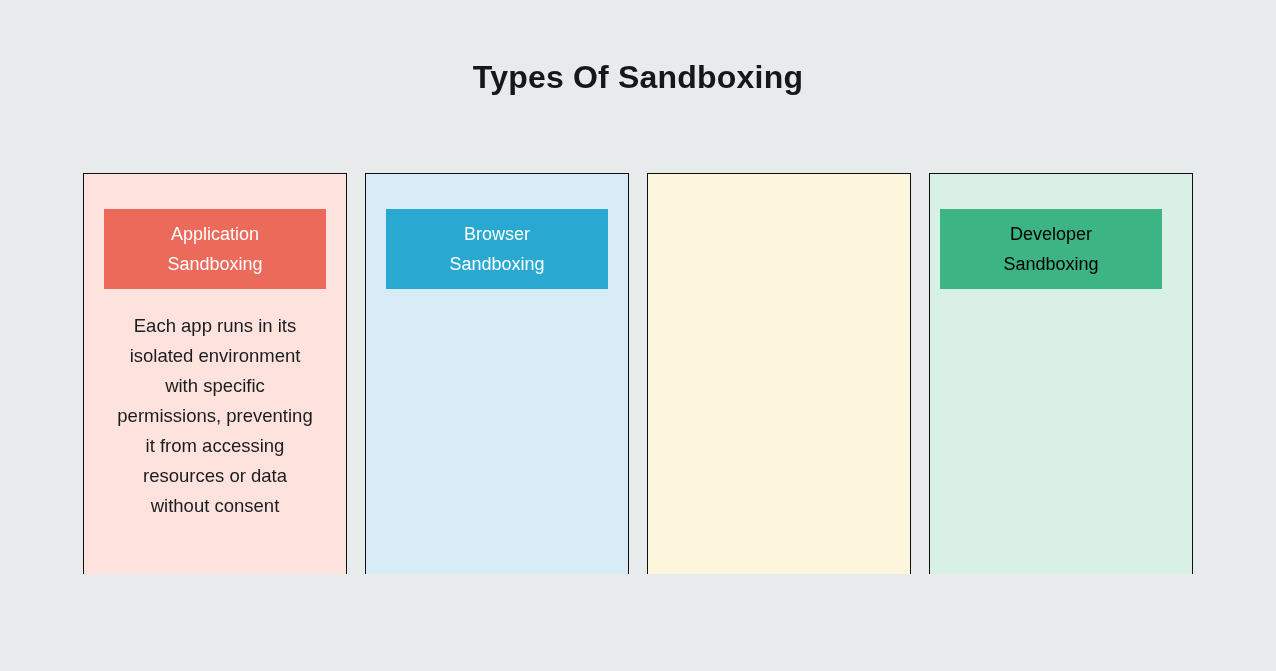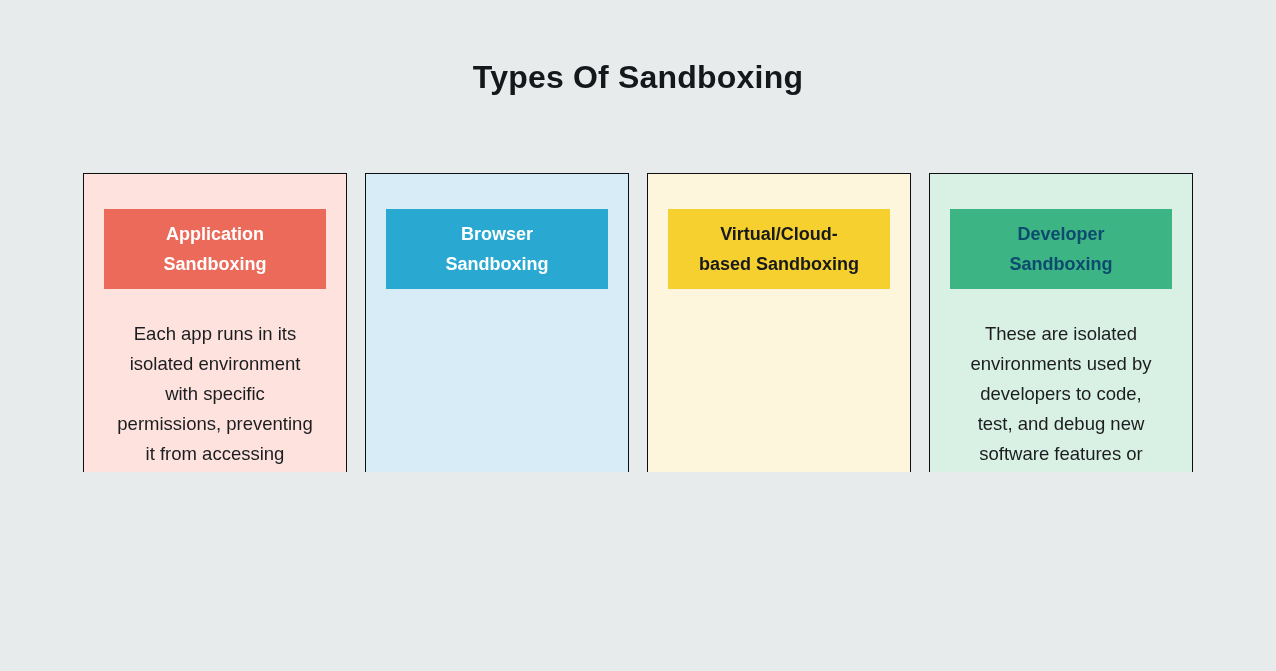--- a/index.html
+++ b/index.html
@@ -4,21 +4,21 @@
 <style>
   html, body {
     margin: 0;
     padding: 0;
     background: #e8ebec;
     font-family: "Liberation Sans", "DejaVu Sans", sans-serif;
   }
   .canvas {
     position: relative;
     width: 1276px;
-    height: 472px;
+    height: 574px;
     background: #e8ebec;
     overflow: hidden;
   }
   .page-title {
     margin: 0;
     padding-top: 58px;
     text-align: center;
     font-size: 32px;
     line-height: 38px;
     font-weight: 700;
@@ -41,26 +41,26 @@
   .card-header {
     margin: 35px auto 0;
     width: 222px;
     min-height: 80px;
     display: flex;
     align-items: center;
     justify-content: center;
     text-align: center;
     font-size: 18px;
     line-height: 30px;
-    font-weight: 700;
+    font-weight: 400;
     white-space: pre-line;
     color: #ffffff;
   }
   .card-desc {
-    margin: 30px auto 0;
+    margin: 22px auto 0;
     width: 250px;
     text-align: center;
     font-size: 18.5px;
     line-height: 30px;
     font-weight: 400;
     color: #1b1d1f;
     white-space: pre-line;
   }
 </style>
 </head>
@@ -83,31 +83,21 @@
 resources or data
 without consent</div>
     </div>
 
     <div class="card" style="background: rgb(216, 236, 248);">
       <div class="card-header" style="background: rgb(41, 169, 209); color: rgb(255, 255, 255);">Browser
 Sandboxing</div>
     </div>
 
     <div class="card" style="background: rgb(253, 245, 220);">
-      <div class="card-header" style="background: rgb(246, 208, 46); color: rgb(23, 25, 27);">Virtual/Cloud-
-based Sandboxing</div>
     </div>
 
     <div class="card" style="background: rgb(217, 240, 229);">
-      <div class="card-header" style="background: rgb(60, 180, 131); color: #0c4a6e;">Developer
+      <div class="card-header" style="background: rgb(60, 180, 131); color: #000000; margin-left: 10px;">Developer
 Sandboxing</div>
-      <div class="card-desc">These are isolated
-environments used by
-developers to code,
-test, and debug new
-software features or
-configurations without
-affecting the production
-environment or live data</div>
     </div>
 
   </div>
 </div>
 
 </body></html>

